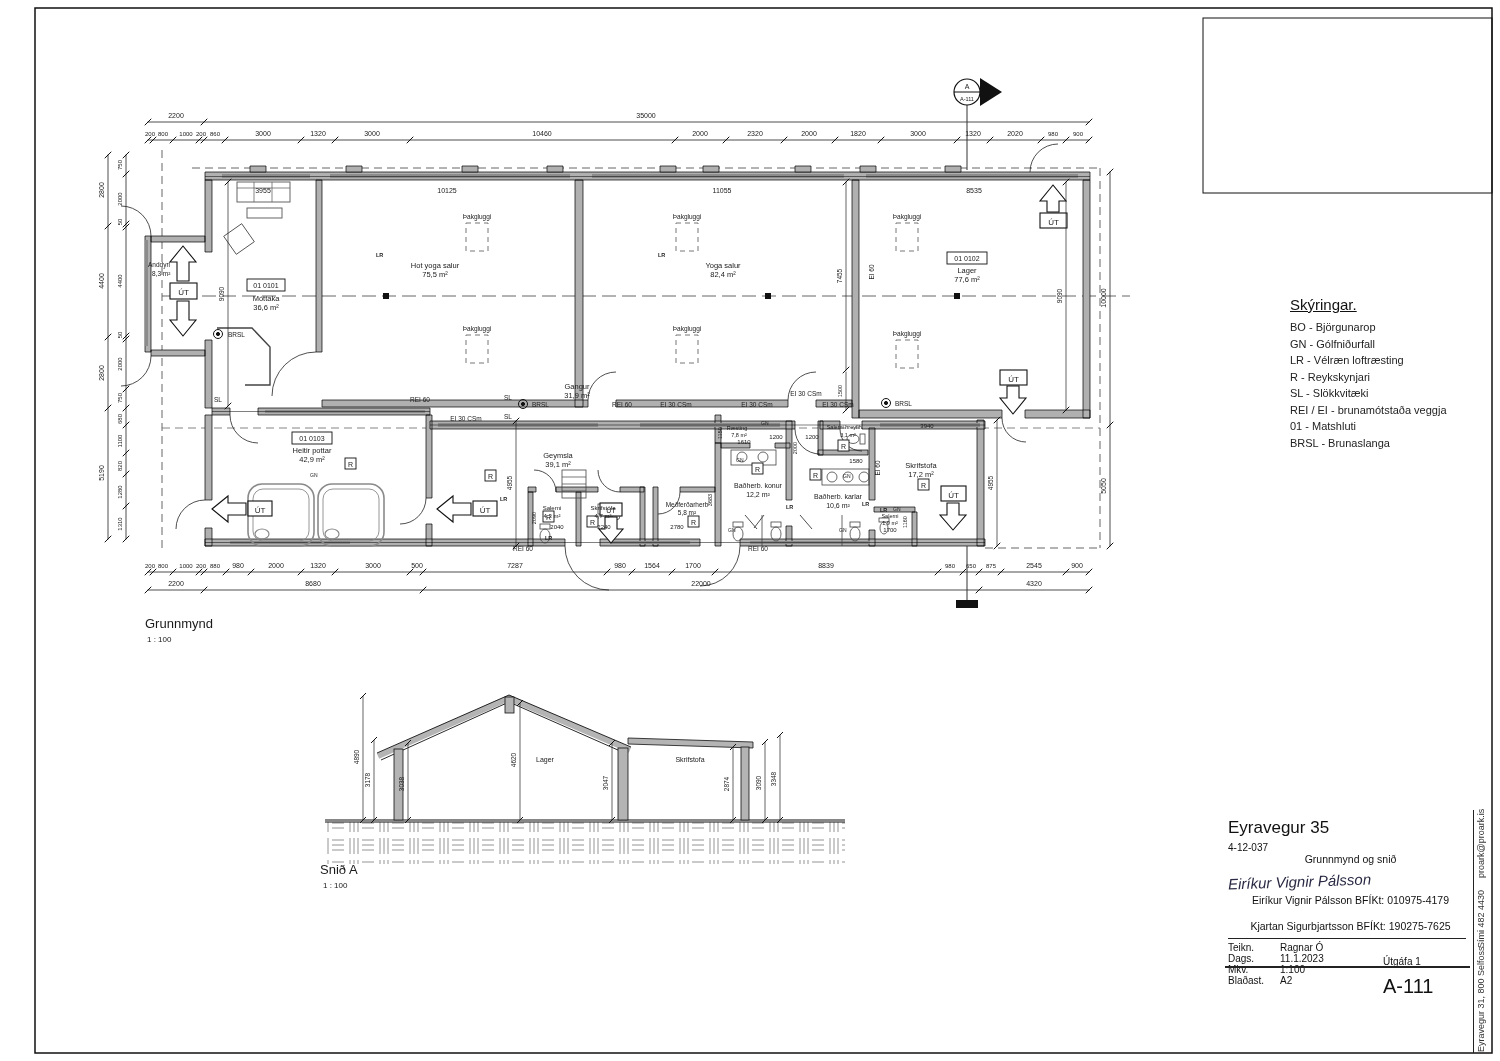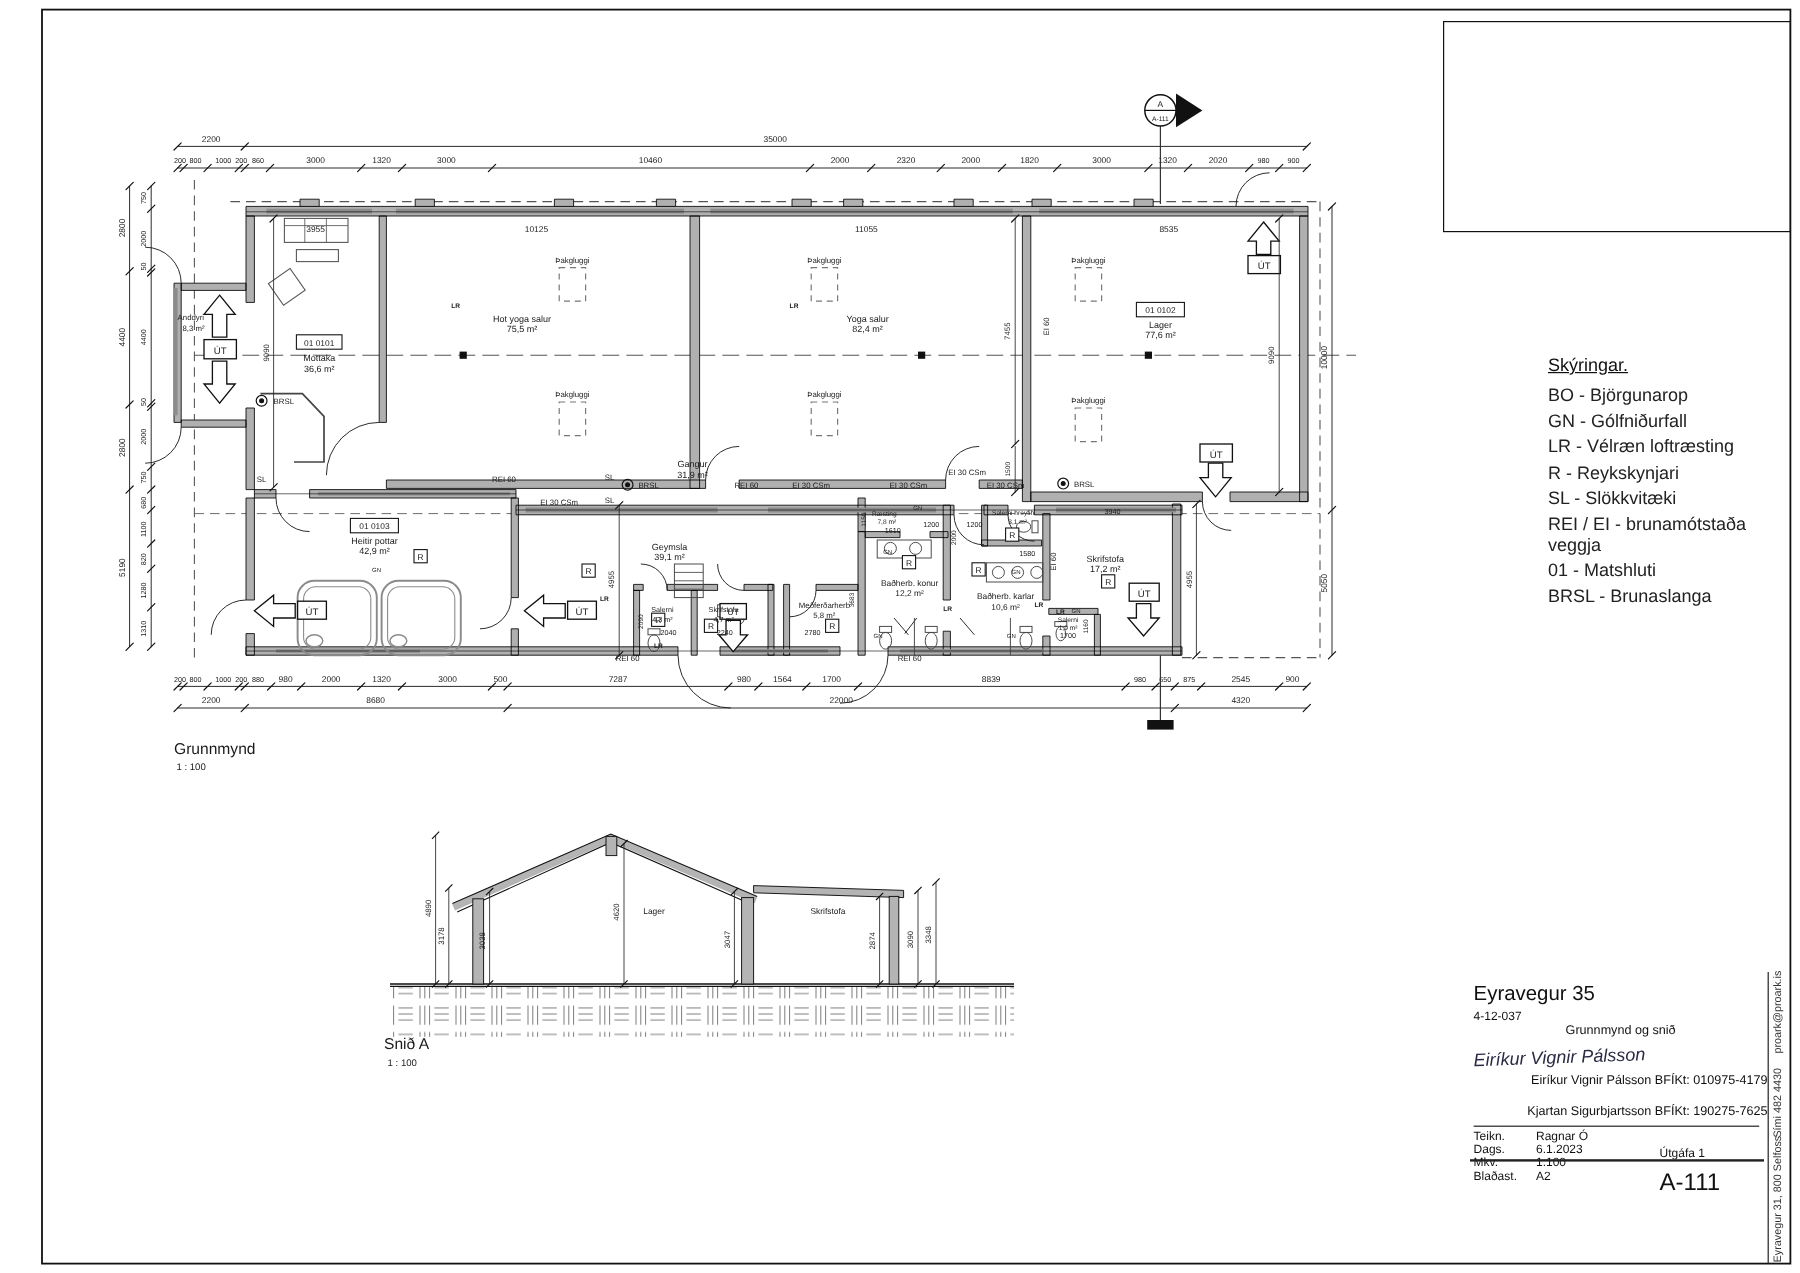--- a/index.html
+++ b/index.html
@@ -8,29 +8,29 @@
   svg{position:absolute;left:0;top:0;}
   svg text{font-family:"Liberation Sans","DejaVu Sans",sans-serif;fill:#1a1a1a;}
   .t5{font-size:5px}.t55{font-size:5.5px}.t6{font-size:6px}.t65{font-size:6.5px}
   .t7{font-size:7px}.t75{font-size:7.5px}.t8{font-size:8px}.t13{font-size:13px}
   .mid{text-anchor:middle}
   .b{font-weight:bold}
   .hline{position:absolute;background:#222;height:1px;}
   .vline{position:absolute;background:#222;width:1px;}
   #legend{position:absolute;left:1290px;top:296px;width:210px;}
   #legend .lt{font-size:15px;text-decoration:underline;margin-bottom:8px;}
-  #legend .li{font-size:15px;margin-bottom:4.5px;color:#222;}
+  #legend .li{font-size:11px;margin-bottom:4.5px;color:#222;}
   #titleblock{position:absolute;left:1228px;top:812px;width:245px;}
   .tb-big{font-size:27px;letter-spacing:0px;}
   .tb-big2{font-size:20px;}
   .tb-proj{font-size:17px;margin-top:6px;}
   .tb-no{font-size:10px;margin-top:4px;}
   .tb-dt{font-size:10.5px;text-align:center;}
   .sig{font-style:italic;font-size:15px;color:#2a2a44;transform:rotate(-2deg);display:inline-block;margin-top:8px;}
-  .tb-row{font-size:10.5px;display:flex;justify-content:flex-end;margin-top:3px;}
+  .tb-row{font-size:10.5px;display:flex;justify-content:center;margin-top:3px;}
   .tb-grid{font-size:10px;margin-top:0;display:flex;}
   .tb-grid .k{width:52px;}
   .tb-a111{font-size:20px;}
   .rot{position:absolute;transform:rotate(-90deg);transform-origin:left top;font-size:9px;color:#333;white-space:nowrap;}
 </style>
 </head>
 <body>
 
 <div id="sheet">
 
@@ -517,21 +517,21 @@
     <span>Kt: 190275-7625</span>
   </div>
   <div style="display:flex;margin-top:10px;">
     <div style="flex:1;">
       <div class="tb-grid">
         <span class="k">Teikn.</span>
         <span>Ragnar Ó</span>
       </div>
       <div class="tb-grid">
         <span class="k">Dags.</span>
-        <span>6.1.2023</span>
+        <span>11.1.2023</span>
       </div>
       <div class="tb-grid">
         <span class="k">Mkv.</span>
         <span>1:100</span>
       </div>
       <div class="tb-grid">
         <span class="k">Blaðast.</span>
         <span>A2</span>
       </div>
     </div>

